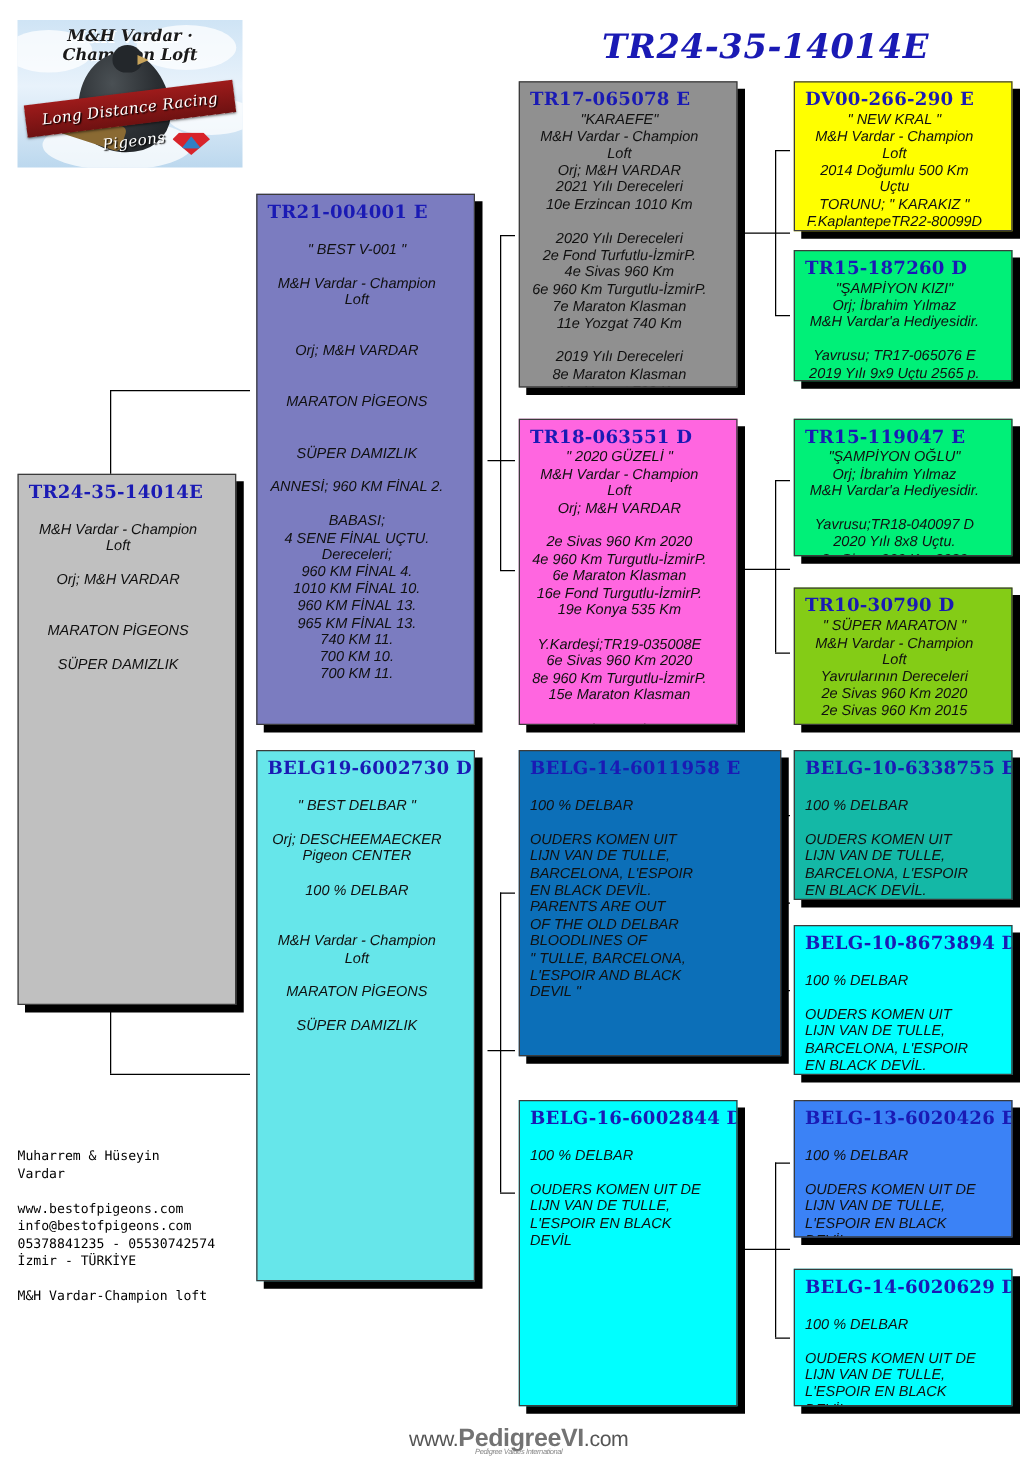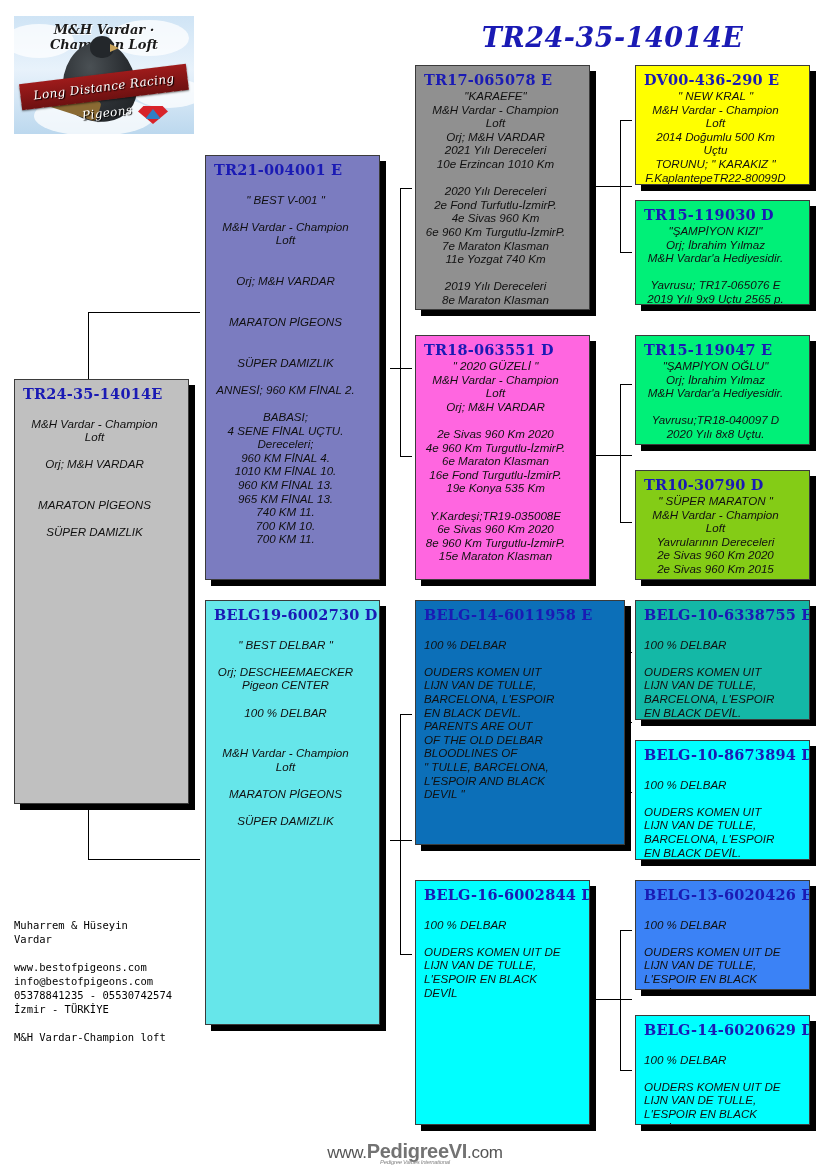--- a/index.html
+++ b/index.html
@@ -298,32 +298,32 @@
   <div class="ring">BELG-16-6002844 D</div>
   <div class="body">
     100 % DELBAR
 
  OUDERS KOMEN UIT DE
 LIJN VAN DE TULLE,
 L'ESPOIR EN BLACK DEVİL</div>
 </div>
 
 <div class="abs box" style="left:635px;top:65px;width:175px;height:120px;background:#ffff00;">
-  <div class="ring">DV00-436-290 E</div>
+  <div class="ring">DV00-266-290 E</div>
   <div class="body ctr">       " NEW KRAL "
 M&amp;H Vardar - Champion Loft
 2014 Doğumlu 500 Km Uçtu
    TORUNU; " KARAKIZ "
 F.KaplantepeTR22-80099D
    Ferhat Kaplantepe'de
 2023 Yılı Yarış Dereceleri;</div>
 </div>
 
 <div class="abs box" style="left:635px;top:200px;width:175px;height:105px;background:#00f078;">
-  <div class="ring">TR15-119030 D</div>
+  <div class="ring">TR15-187260 D</div>
   <div class="body ctr">  "ŞAMPİYON KIZI"
   Orj; İbrahim Yılmaz
 M&amp;H Vardar'a Hediyesidir.
 
 Yavrusu; TR17-065076 E
 2019 Yılı 9x9 Uçtu 2565 p.
   1e   Konya   540 Km 2019</div>
 </div>
 
 <div class="abs box" style="left:635px;top:335px;width:175px;height:110px;background:#00f078;">

